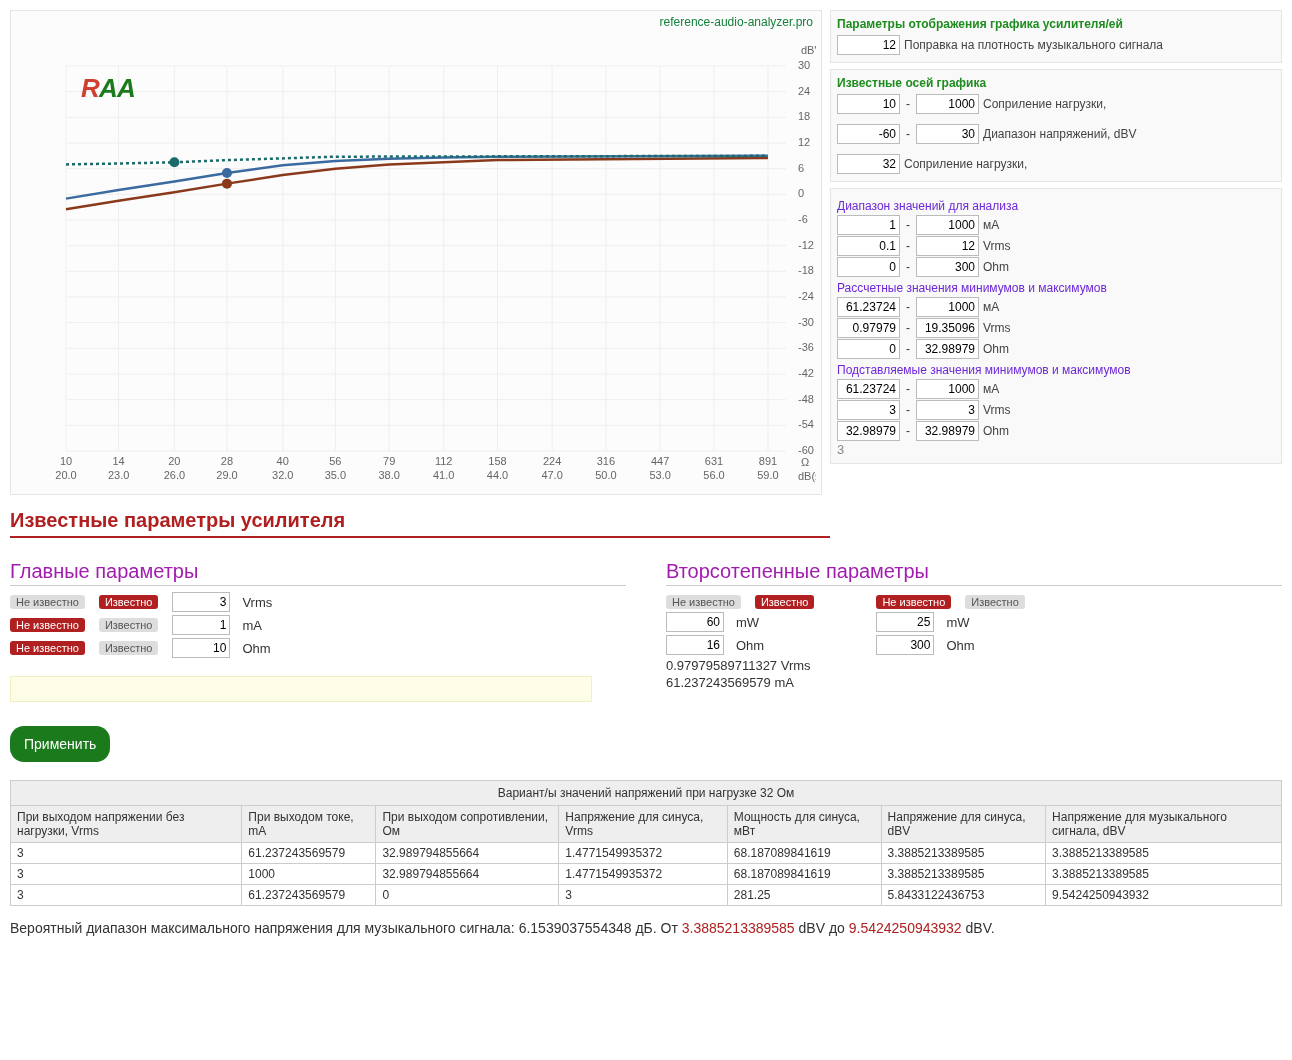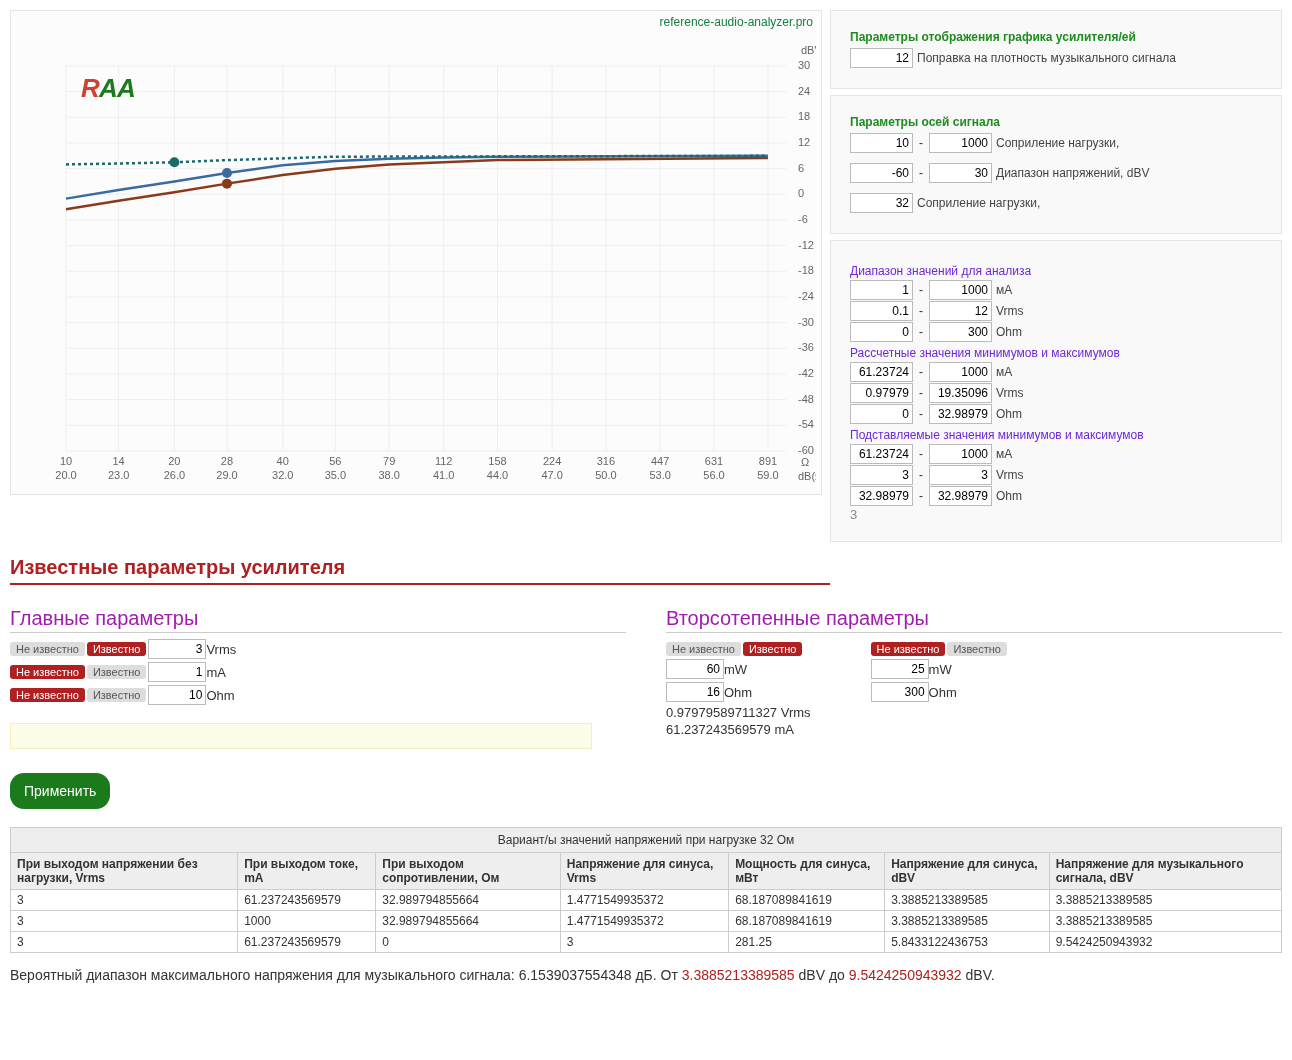--- a/index.html
+++ b/index.html
@@ -1,42 +1,42 @@
 <!DOCTYPE html>
 <html><head>
 <meta charset="utf-8">
 <style>
 body{font-family:"Trebuchet MS",Arial,sans-serif;font-size:13px;color:#333;background:#fff;margin:10px}
 .layout{display:flex;gap:8px}
 .left{flex:0 0 810px}
 .right{flex:1;display:flex;flex-direction:column;gap:6px}
 .chart-box{border:1px solid #e5e5e5;background:#fcfcfc;padding:5px;position:relative}
-.panel{border:1px solid #e5e5e5;background:#f9f9f9;padding:19px}
+.panel{border:1px solid #e5e5e5;background:#f9f9f9;padding:6px}
 .panel-title{color:#1f8c1f;font-weight:bold;font-size:12px;margin-bottom:4px}
 .panel-sub{font-size:12px;color:#6d28d9;margin:4px 0 2px}
 .row{display:flex;align-items:center;gap:4px;margin:1px 0;font-size:12px}
 .row input{width:55px;text-align:right;padding:2px 3px;border:1px solid #bbb;font-size:12px;font-family:inherit}
 .row .dash{padding:0 2px}
 .row .unit{font-size:12px;color:#444}
 h2.section{color:#b02020;font-weight:bold;font-size:20px;margin:14px 0 4px;border-bottom:2px solid #b02020;padding-bottom:4px;width:820px}
 h3.sub{font-size:20px;color:#a21caf;font-weight:normal;margin:12px 0 6px;border-bottom:1px solid #ccc;padding-bottom:2px}
 .params{display:flex;gap:40px;margin-top:10px}
 .col{flex:1}
 .badge{display:inline-block;padding:1px 6px;border-radius:3px;font-size:11px;margin-right:2px}
 .badge-red{background:#b02020;color:#fff}
 .badge-gray{background:#ddd;color:#555}
-.prow{display:flex;align-items:center;gap:0;margin:3px 0}
+.prow{display:flex;align-items:center;gap:12px;margin:3px 0}
 .prow input{width:50px;text-align:right;padding:2px 3px;border:1px solid #bbb;font-size:12px;font-family:inherit}
 .prow .u{font-size:13px}
 .calc{font-size:13px;margin:2px 0}
 .notice{background:#fdfde8;border:1px solid #f0f0c0;height:24px;width:580px;margin-top:18px}
 .apply{background:#1b7a1b;color:#fff;border:none;padding:10px 14px;font-size:14px;border-radius:14px;margin:24px 0 18px;cursor:pointer}
 .tbl{border:1px solid #ccc;background:#f6f6f6;font-size:12px;width:100%;border-collapse:collapse}
 .tbl caption{background:#eee;font-weight:normal;padding:5px;border:1px solid #ccc;border-bottom:none}
-.tbl th{background:#eee;text-align:left;font-weight:bold;padding:4px 6px;border:1px solid #ccc;font-size:12px}
+.tbl th{background:#eee;text-align:left;font-weight:normal;padding:4px 6px;border:1px solid #ccc;font-size:12px}
 .tbl td{padding:3px 6px;border:1px solid #ccc;background:#fff}
 .footer{margin:14px 0;font-size:14px}
 .footer .hi{color:#b02020}
 .watermark{position:absolute;top:4px;right:8px;color:#15803d;font-size:12px}
 .logo{position:absolute;top:62px;left:70px}
 svg .grid line{stroke:#eee;stroke-width:1}
 svg .axis text{font-size:11px;fill:#666;font-family:"Trebuchet MS",Arial}
 </style>
 </head>
 <body>
@@ -152,21 +152,21 @@
 
   <div class="right">
     <div class="panel">
       <div class="panel-title">Параметры отображения графика усилителя/ей</div>
       <div class="row">
           <input value="12" style="">
           <span class="unit">Поправка на плотность музыкального сигнала</span>
         </div>
     </div>
     <div class="panel">
-      <div class="panel-title">Параметры осей сигнала</div>
+      <div class="panel-title">Известные осей графика</div>
       <div class="row">
           <input value="10" style="">
           <span class="dash">-</span>
           <input value="1000" style="">
           <span class="unit">Соприление нагрузки,</span>
         </div>
       <div class="row" style="margin-top:10px">
           <input value="-60" style="">
           <span class="dash">-</span>
           <input value="30" style="">

